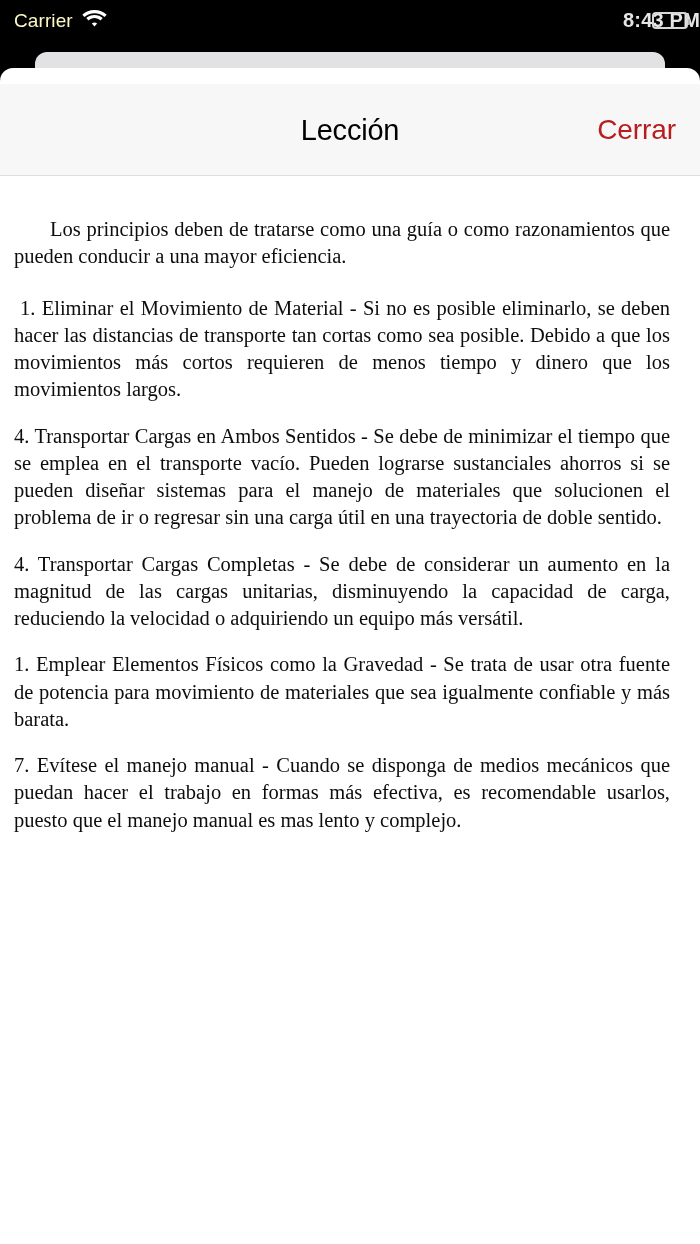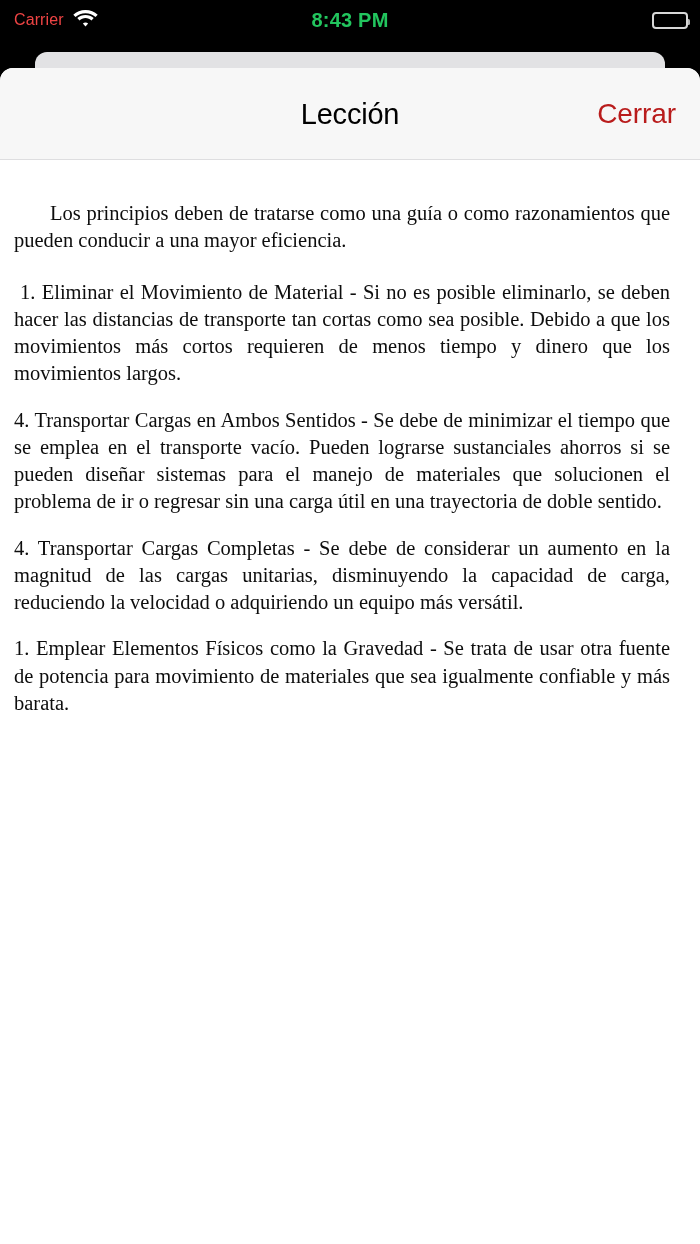--- a/index.html
+++ b/index.html
@@ -29,33 +29,33 @@
     z-index: 30;
   }
   .status-left {
     position: absolute;
     left: 14px;
     display: flex;
     align-items: center;
     gap: 9px;
   }
   .carrier-label {
-    font-size: 16px;
+    font-size: 19px;
     letter-spacing: 0.1px;
-    color: #ef4444;
+    color: #fef9c3;
     line-height: 1;
   }
   .wifi-icon { display: block; }
   .status-center {
     position: absolute;
     left: 0; right: 0;
-    text-align: center;
+    text-align: right;
     font-size: 20px;
     font-weight: 600;
-    color: #22c55e;
+    color: #e5e5e5;
     letter-spacing: 0.2px;
   }
   .status-right {
     position: absolute;
     right: 12px;
     display: flex;
     align-items: center;
   }
   .battery {
     position: relative;
@@ -108,20 +108,21 @@
     z-index: 20;
   }
 
   
   .nav-bar {
     position: relative;
     height: 92px;
     background: #f7f7f7;
     border-bottom: 1px solid #dedee0;
     box-sizing: border-box;
+    margin-top: 16px;
   }
   .nav-title {
     position: absolute;
     left: 0; right: 0;
     top: 50%;
     transform: translateY(-50%);
     text-align: center;
     font-size: 29px;
     font-weight: 400;
     color: #000000;
@@ -199,15 +200,16 @@
     <div class="nav-title">Lección</div>
     <button class="nav-close-button" style="color:#b91c1c;">Cerrar</button>
   </div>
 
   <div class="lesson-body">
     <p class="lesson-paragraph intro">Los principios deben de tratarse como una guía o como razonamientos que pueden conducir a una mayor eficiencia.</p>
     <p class="lesson-paragraph numbered-first">1. Eliminar el Movimiento de Material - Si no es posible eliminarlo, se deben hacer las distancias de transporte tan cortas como sea posible. Debido a que los movimientos más cortos requieren de menos tiempo y dinero que los movimientos largos.</p>
     <p class="lesson-paragraph">4. Transportar Cargas en Ambos Sentidos - Se debe de minimizar el tiempo que se emplea en el transporte vacío. Pueden lograrse sustanciales ahorros si se pueden diseñar sistemas para el manejo de materiales que solucionen el problema de ir o regresar sin una carga útil en una trayectoria de doble sentido.</p>
     <p class="lesson-paragraph">4. Transportar Cargas Completas - Se debe de considerar un aumento en la magnitud de las cargas unitarias, disminuyendo la capacidad de carga, reduciendo la velocidad o adquiriendo un equipo más versátil.</p>
     <p class="lesson-paragraph">1. Emplear Elementos Físicos como la Gravedad - Se trata de usar otra fuente de potencia para movimiento de materiales que sea igualmente confiable y más barata.</p>
+    <p class="lesson-paragraph">7. Evítese el manejo manual - Cuando se disponga de medios mecánicos que puedan hacer el trabajo en formas más efectiva, es recomendable usarlos, puesto que el manejo manual es mas lento y complejo.</p>
   </div>
 
 </div>
 
 </body></html>

